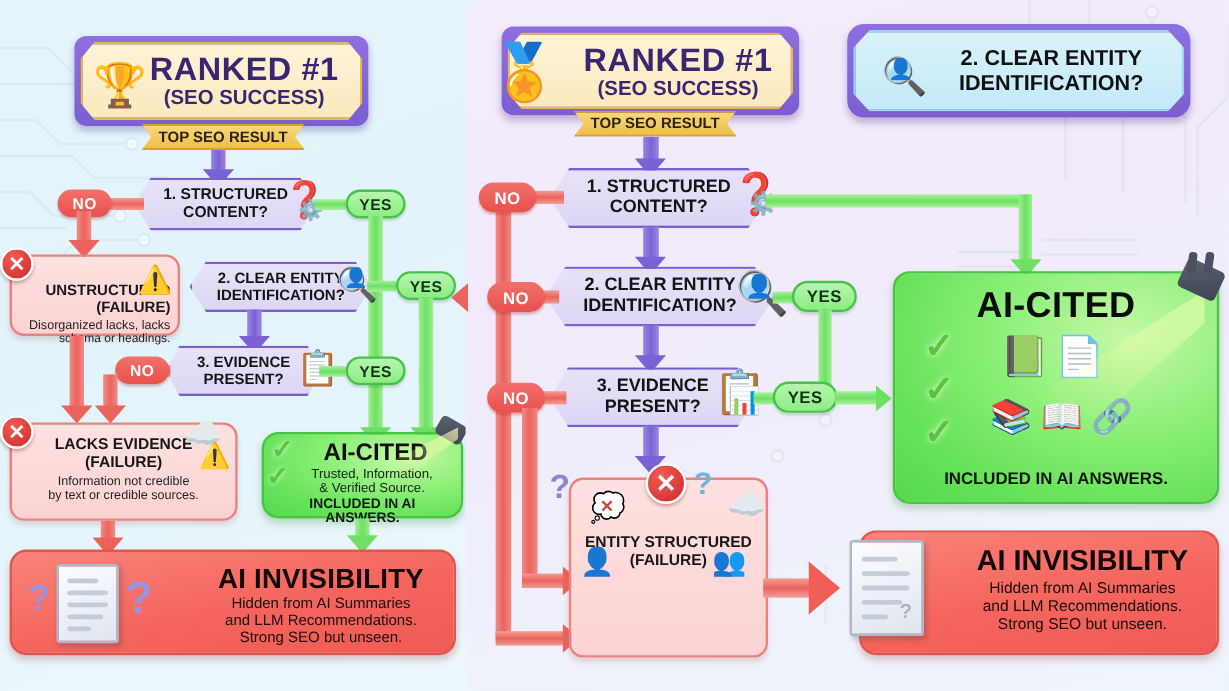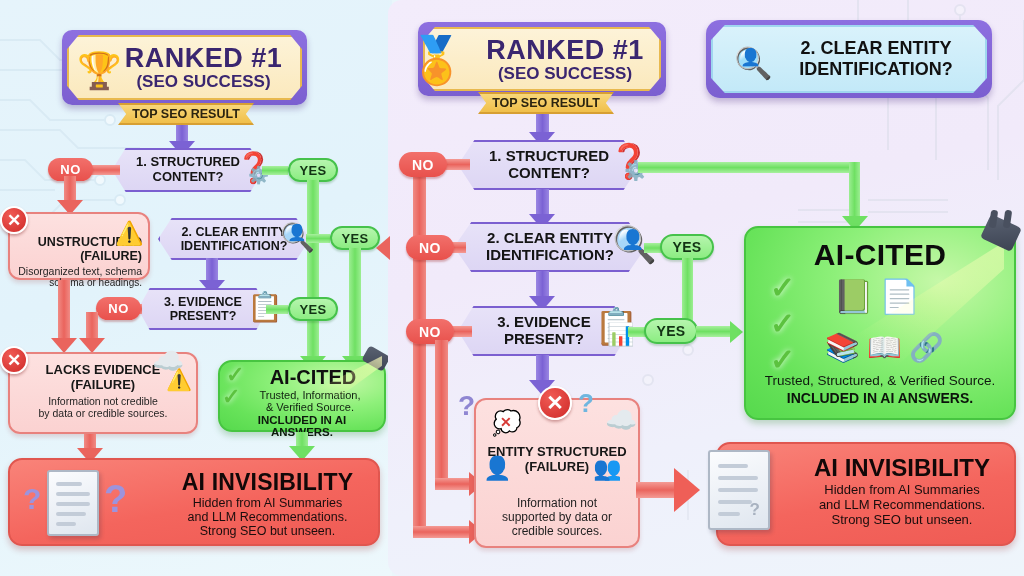--- a/index.html
+++ b/index.html
@@ -201,21 +201,21 @@
 
     <div class="ln h-green" style="left:262px;top:166px;width:26px;height:9px;"></div>
     <div class="pill yes" style="left:288px;top:158px;width:50px;height:24px;font-size:13px;">YES</div>
     <div class="ln v-green" style="left:307px;top:180px;width:12px;height:180px;"></div>
     <div class="arrow-d green" style="left:300px;top:356px;"></div>
 
     <div class="redbox" style="left:8px;top:212px;width:142px;height:68px;">
       <div style="padding:21px 6px 0;text-align:right;">
         <div style="font-size:12.5px;font-weight:bold;color:#171717;">UNSTRUCTURED</div>
         <div style="font-size:12.5px;font-weight:bold;color:#171717;">(FAILURE)</div>
-        <div style="font-size:10.5px;color:#1f1f1f;margin-top:2px;">Disorganized text, schema</div>
+        <div style="font-size:10.5px;color:#1f1f1f;margin-top:2px;">Disorganized lacks, lacks</div>
         <div style="font-size:10px;color:#1f1f1f;">schema or headings.</div>
       </div>
     </div>
     <div class="xbadge" style="left:0px;top:206px;width:28px;height:28px;font-size:17px;">✕</div>
     <div class="emoji" style="left:114px;top:218px;width:32px;height:30px;font-size:23px;">⚠️</div>
 
     <div class="ln v-red" style="left:58px;top:280px;width:12px;height:62px;"></div>
     <div class="arrow-d red" style="left:51px;top:338px;"></div>
 
     <div class="hexbox" style="left:158px;top:218px;width:152px;height:42px;font-size:12.5px;">
@@ -249,21 +249,21 @@
     <div class="arrow-d red" style="left:79px;top:338px;"></div>
 
     <div class="ln h-green" style="left:266px;top:305px;width:22px;height:9px;"></div>
     <div class="pill yes" style="left:288px;top:297px;width:50px;height:24px;font-size:13px;">YES</div>
 
     <div class="redbox" style="left:8px;top:352px;width:190px;height:82px;">
       <div style="padding:8px 6px 0;text-align:center;">
         <div style="font-size:13px;font-weight:bold;color:#171717;">LACKS EVIDENCE</div>
         <div style="font-size:13px;font-weight:bold;color:#171717;">(FAILURE)</div>
         <div style="font-size:10.5px;color:#1f1f1f;margin-top:3px;">Information not credible</div>
-        <div style="font-size:10.5px;color:#1f1f1f;">by data or credible sources.</div>
+        <div style="font-size:10.5px;color:#1f1f1f;">by text or credible sources.</div>
       </div>
     </div>
     <div class="xbadge" style="left:0px;top:346px;width:28px;height:28px;font-size:17px;">✕</div>
     <div class="emoji" style="left:148px;top:346px;width:42px;height:30px;font-size:26px;">☁️</div>
     <div class="emoji" style="left:164px;top:366px;width:30px;height:28px;font-size:21px;">⚠️</div>
 
     <div class="greenbox" style="left:218px;top:360px;width:168px;height:72px;">
       <div style="padding:4px 6px 0 6px;text-align:center;">
         <div style="font-size:20px;font-weight:bold;color:#101010;margin-left:22px;">AI-CITED</div>
         <div style="font-size:11px;color:#112211;margin-left:16px;">Trusted, Information,</div>
@@ -414,45 +414,39 @@
     <div class="ln v-red" style="left:47px;top:340px;width:13px;height:144px;"></div>
     <div class="ln h-red" style="left:47px;top:478px;width:36px;height:12px;"></div>
     <div class="arrow-r red" style="left:81px;top:472px;"></div>
     <div class="ln h-red" style="left:25px;top:526px;width:58px;height:12px;"></div>
     <div class="arrow-r red" style="left:81px;top:520px;"></div>
 
     <div class="redbox" style="left:86px;top:398px;width:166px;height:150px;">
       <div style="padding:44px 8px 0;text-align:center;">
         <div style="font-size:13px;font-weight:bold;color:#171717;">ENTITY STRUCTURED</div>
         <div style="font-size:13px;font-weight:bold;color:#171717;">(FAILURE)</div>
-        <div style="margin-top:22px;">
-          <div style="font-size:12px;color:#1f1f1f;">Information not</div>
-          <div style="font-size:12px;color:#1f1f1f;">supported by data or</div>
-          <div style="font-size:12px;color:#1f1f1f;">credible sources.</div>
-        </div>
       </div>
     </div>
     <div class="xbadge" style="left:150px;top:386px;width:34px;height:34px;font-size:21px;">✕</div>
     <div class="qmark" style="left:70px;top:390px;font-size:28px;color:#8f86d2;">?</div>
     <div class="qmark" style="left:190px;top:388px;font-size:26px;color:#6fb6df;">?</div>
     <div class="emoji" style="left:98px;top:408px;width:42px;height:30px;font-size:24px;">💭</div>
     <div style="position:absolute;left:112px;top:414px;font-size:14px;color:#d63a36;font-weight:bold;">✕</div>
     <div class="emoji" style="left:212px;top:404px;width:44px;height:32px;font-size:26px;">☁️</div>
     <div class="emoji" style="left:94px;top:452px;width:32px;height:32px;font-size:23px;">👤</div>
     <div class="emoji" style="left:202px;top:452px;width:36px;height:32px;font-size:23px;">👥</div>
 
     <div class="ln h-red" style="left:248px;top:482px;width:42px;height:16px;"></div>
     <div style="position:absolute;left:286px;top:468px;width:0;height:0;border-top:22px solid transparent;border-bottom:22px solid transparent;border-left:26px solid #ef5f57;"></div>
 
     <div class="greenbox" style="left:356px;top:226px;width:272px;height:194px;">
       <div style="position:absolute;left:0;top:10px;width:100%;text-align:center;">
         <div style="font-size:30px;font-weight:bold;color:#0c0c0c;letter-spacing:.3px;">AI-CITED</div>
       </div>
       <div style="position:absolute;left:0;bottom:12px;width:100%;text-align:center;">
-        <div style="font-size:13.5px;color:#0f1a0f;">Trusted, Structured, &amp; Verified Source.</div>
         <div style="font-size:14px;font-weight:bold;color:#0b140b;margin-top:2px;">INCLUDED IN AI ANSWERS.</div>
       </div>
       <div class="check" style="position:absolute;left:24px;top:42px;font-size:30px;">✓</div>
       <div class="check" style="position:absolute;left:24px;top:78px;font-size:30px;">✓</div>
       <div class="check" style="position:absolute;left:24px;top:114px;font-size:30px;">✓</div>
       <div class="emoji" style="left:86px;top:46px;width:44px;height:44px;font-size:33px;">📗</div>
       <div class="emoji" style="left:132px;top:46px;width:44px;height:44px;font-size:33px;">📄</div>
       <div class="emoji" style="left:78px;top:100px;width:38px;height:38px;font-size:28px;">📚</div>
       <div class="emoji" style="left:120px;top:100px;width:38px;height:38px;font-size:28px;">📖</div>
       <div class="emoji" style="left:162px;top:100px;width:38px;height:38px;font-size:28px;">🔗</div>

